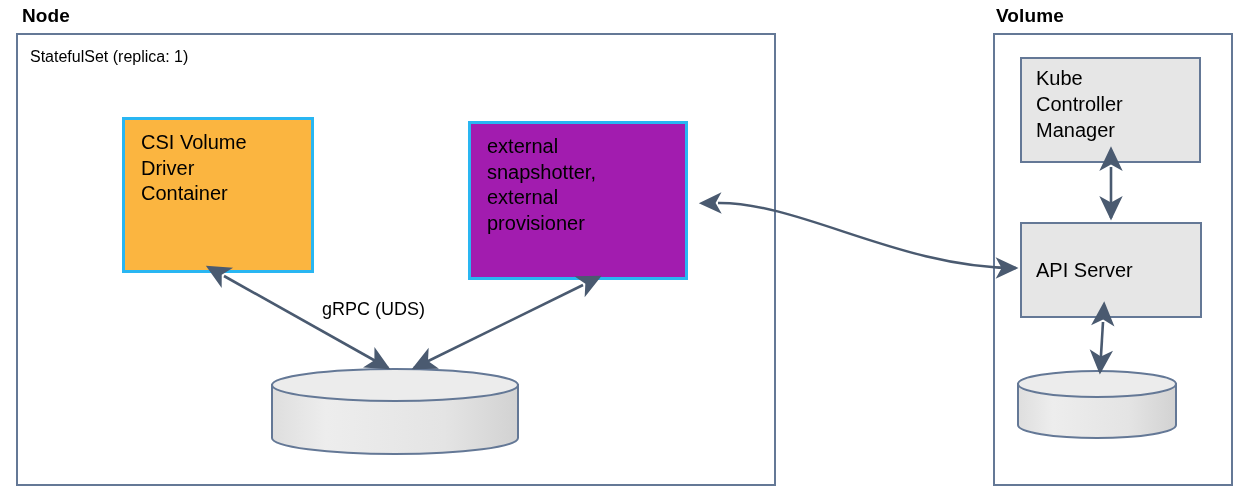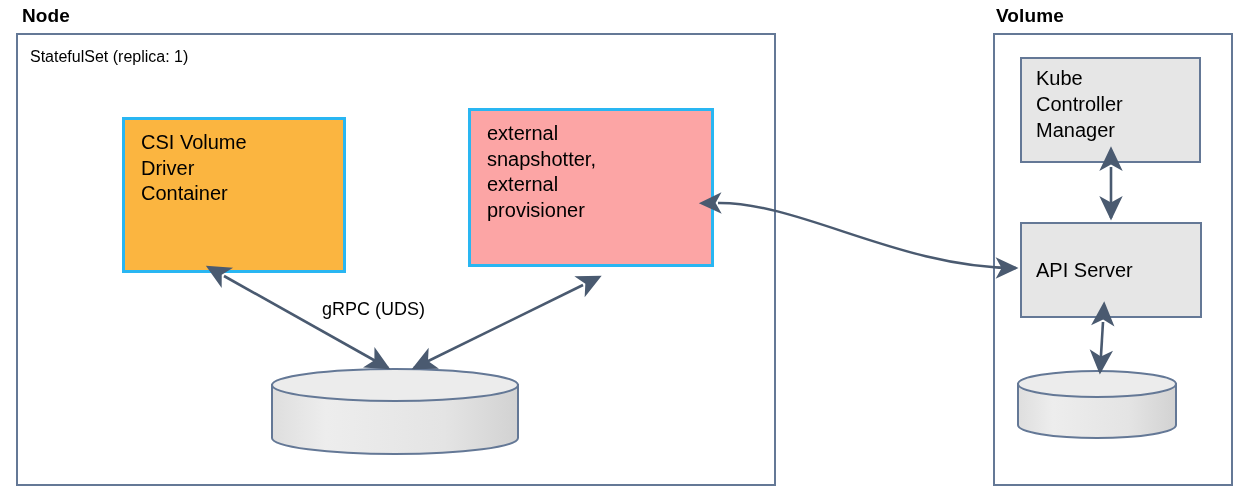--- a/index.html
+++ b/index.html
@@ -97,27 +97,27 @@
 <body>
 
 <div id="canvas">
 
   <div class="group-label" style="left:22px; top:5px;">Node</div>
 
   <div class="group-box" style="left:16px; top:33px; width:760px; height:453px;"></div>
 
   <div class="sts-title" style="left:30px; top:48px;">StatefulSet (replica: 1)</div>
 
-  <div class="node-box" style="left:122px; top:117px; width:224px; height:156px; background:#fbb540;">
+  <div class="node-box" style="left:122px; top:117px; width:192px; height:156px; background:#fbb540;">
     <div class="node-text">CSI Volume
 Driver
 Container</div>
   </div>
 
-  <div class="node-box" style="left:468px; top:108px; width:246px; height:159px; background:#fca5a5;">
+  <div class="node-box" style="left:468px; top:121px; width:220px; height:159px; background:#a21caf;">
     <div class="node-text">external
 snapshotter,
 external
 provisioner</div>
   </div>
 
   <div class="edge-label" style="left:322px; top:299px;">gRPC (UDS)</div>
 
   <div class="cyl-label" style="left:272px; top:408px; width:246px;">EmptyDir Volume</div>
 

